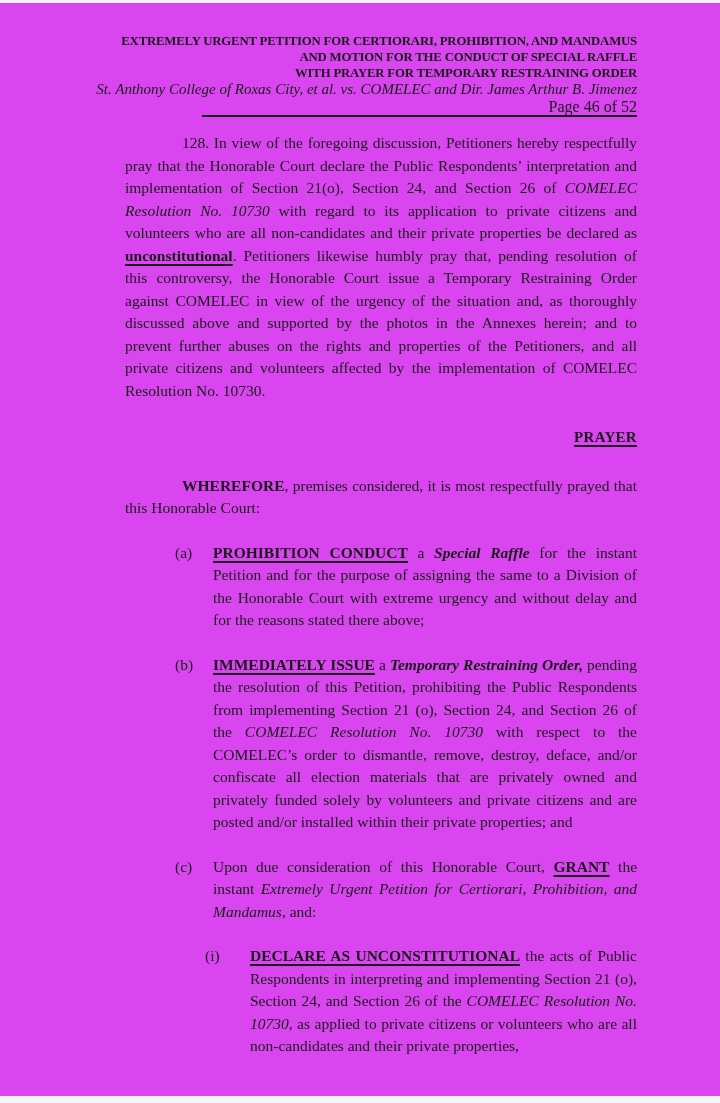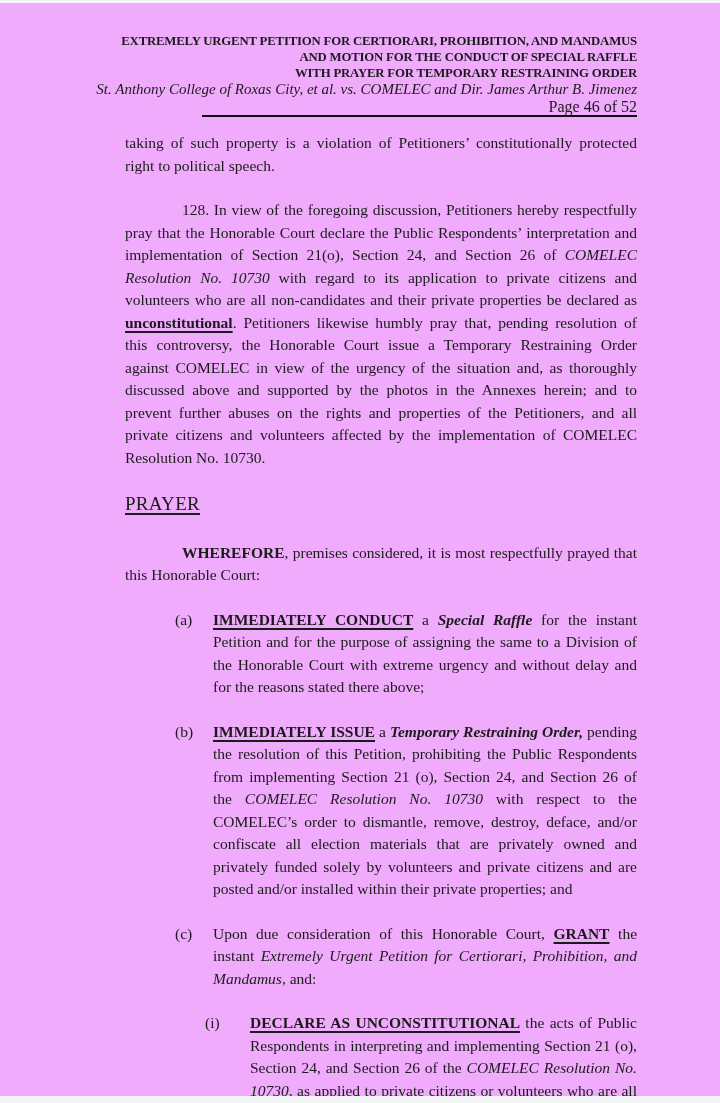--- a/index.html
+++ b/index.html
@@ -4,21 +4,21 @@
 <style>
   html, body {
     margin: 0;
     padding: 0;
     background: #ffffff;
   }
   .page {
     position: relative;
     width: 720px;
     height: 1103px;
-    background: #f0abfc;
+    background: #d946ef;
     color: #1b1b1b;
     font-family: "Liberation Serif", "DejaVu Serif", serif;
     overflow: hidden;
     box-sizing: border-box;
   }
   .edge-strip-top {
     position: absolute;
     top: 0; left: 0; right: 0;
     height: 3px;
     background: #f3f4f6;
@@ -68,23 +68,23 @@
   .doc-body {
     margin-top: 15px;
     font-size: 15.5px;
     line-height: 22.5px;
     text-align: justify;
   }
   .para { margin: 0 0 22px 0; }
   .indent { text-indent: 57px; }
   .prayer-heading {
     margin: 24px 0 26px 0;
-    text-align: left;
-    font-size: 19px;
-    font-weight: normal;
+    text-align: right;
+    font-size: 15px;
+    font-weight: bold;
     letter-spacing: 0.3px;
     text-decoration: underline;
     text-decoration-thickness: 1.5px;
     text-underline-offset: 3px;
   }
   .list-item {
     position: relative;
     margin: 0 0 22px 0;
   }
   .lvl1 { padding-left: 88px; }
@@ -115,31 +115,30 @@
     <header class="doc-header">
       <div class="h-line">EXTREMELY URGENT PETITION FOR CERTIORARI, PROHIBITION, AND MANDAMUS</div>
       <div class="h-line">AND MOTION FOR THE CONDUCT OF SPECIAL RAFFLE</div>
       <div class="h-line">WITH PRAYER FOR TEMPORARY RESTRAINING ORDER</div>
       <div class="case-line">St. Anthony College of Roxas City, et al. vs. COMELEC and Dir. James Arthur B. Jimenez</div>
       <div class="page-rule"><span>Page 46 of 52</span></div>
     </header>
 
     <main class="doc-body">
 
-      <p class="para"><span>taking of such property is a violation of Petitioners’ constitutionally protected right to political speech.</span></p>
 
       <p class="para indent"><span>128. In view of the foregoing discussion, Petitioners hereby respectfully pray that the Honorable Court declare the Public Respondents’ interpretation and implementation of Section 21(o), Section 24, and Section 26 of </span><span class="i">COMELEC Resolution No. 10730</span><span> with regard to its application to private citizens and volunteers who are all non-candidates and their private properties be declared as </span><span class="bu">unconstitutional</span><span>. Petitioners likewise humbly pray that, pending resolution of this controversy, the Honorable Court issue a Temporary Restraining Order against COMELEC in view of the urgency of the situation and, as thoroughly discussed above and supported by the photos in the Annexes herein; and to prevent further abuses on the rights and properties of the Petitioners, and all private citizens and volunteers affected by the implementation of COMELEC Resolution No. 10730.</span></p>
 
       <h2 class="prayer-heading">PRAYER</h2>
 
       <p class="para indent"><span class="b">WHEREFORE</span><span>, premises considered, it is most respectfully prayed that this Honorable Court:</span></p>
 
       <div class="list-item lvl1">
         <span class="item-label">(a)</span>
-        <p class="item-text"><span class="bu">IMMEDIATELY CONDUCT</span><span> a </span><span class="bi">Special Raffle</span><span> for the instant Petition and for the purpose of assigning the same to a Division of the Honorable Court with extreme urgency and without delay and for the reasons stated there above;</span></p>
+        <p class="item-text"><span class="bu">PROHIBITION CONDUCT</span><span> a </span><span class="bi">Special Raffle</span><span> for the instant Petition and for the purpose of assigning the same to a Division of the Honorable Court with extreme urgency and without delay and for the reasons stated there above;</span></p>
       </div>
 
       <div class="list-item lvl1">
         <span class="item-label">(b)</span>
         <p class="item-text"><span class="bu">IMMEDIATELY ISSUE</span><span> a </span><span class="bi">Temporary Restraining Order,</span><span> pending the resolution of this Petition, prohibiting the Public Respondents from implementing Section 21 (o), Section 24, and Section 26 of the </span><span class="i">COMELEC Resolution No. 10730</span><span> with respect to the COMELEC’s order to dismantle, remove, destroy, deface, and/or confiscate all election materials that are privately owned and privately funded solely by volunteers and private citizens and are posted and/or installed within their private properties; and</span></p>
       </div>
 
       <div class="list-item lvl1">
         <span class="item-label">(c)</span>
         <p class="item-text"><span>Upon due consideration of this Honorable Court, </span><span class="bu">GRANT</span><span> the instant </span><span class="i">Extremely Urgent Petition for Certiorari, Prohibition, and Mandamus</span><span>, and:</span></p>

